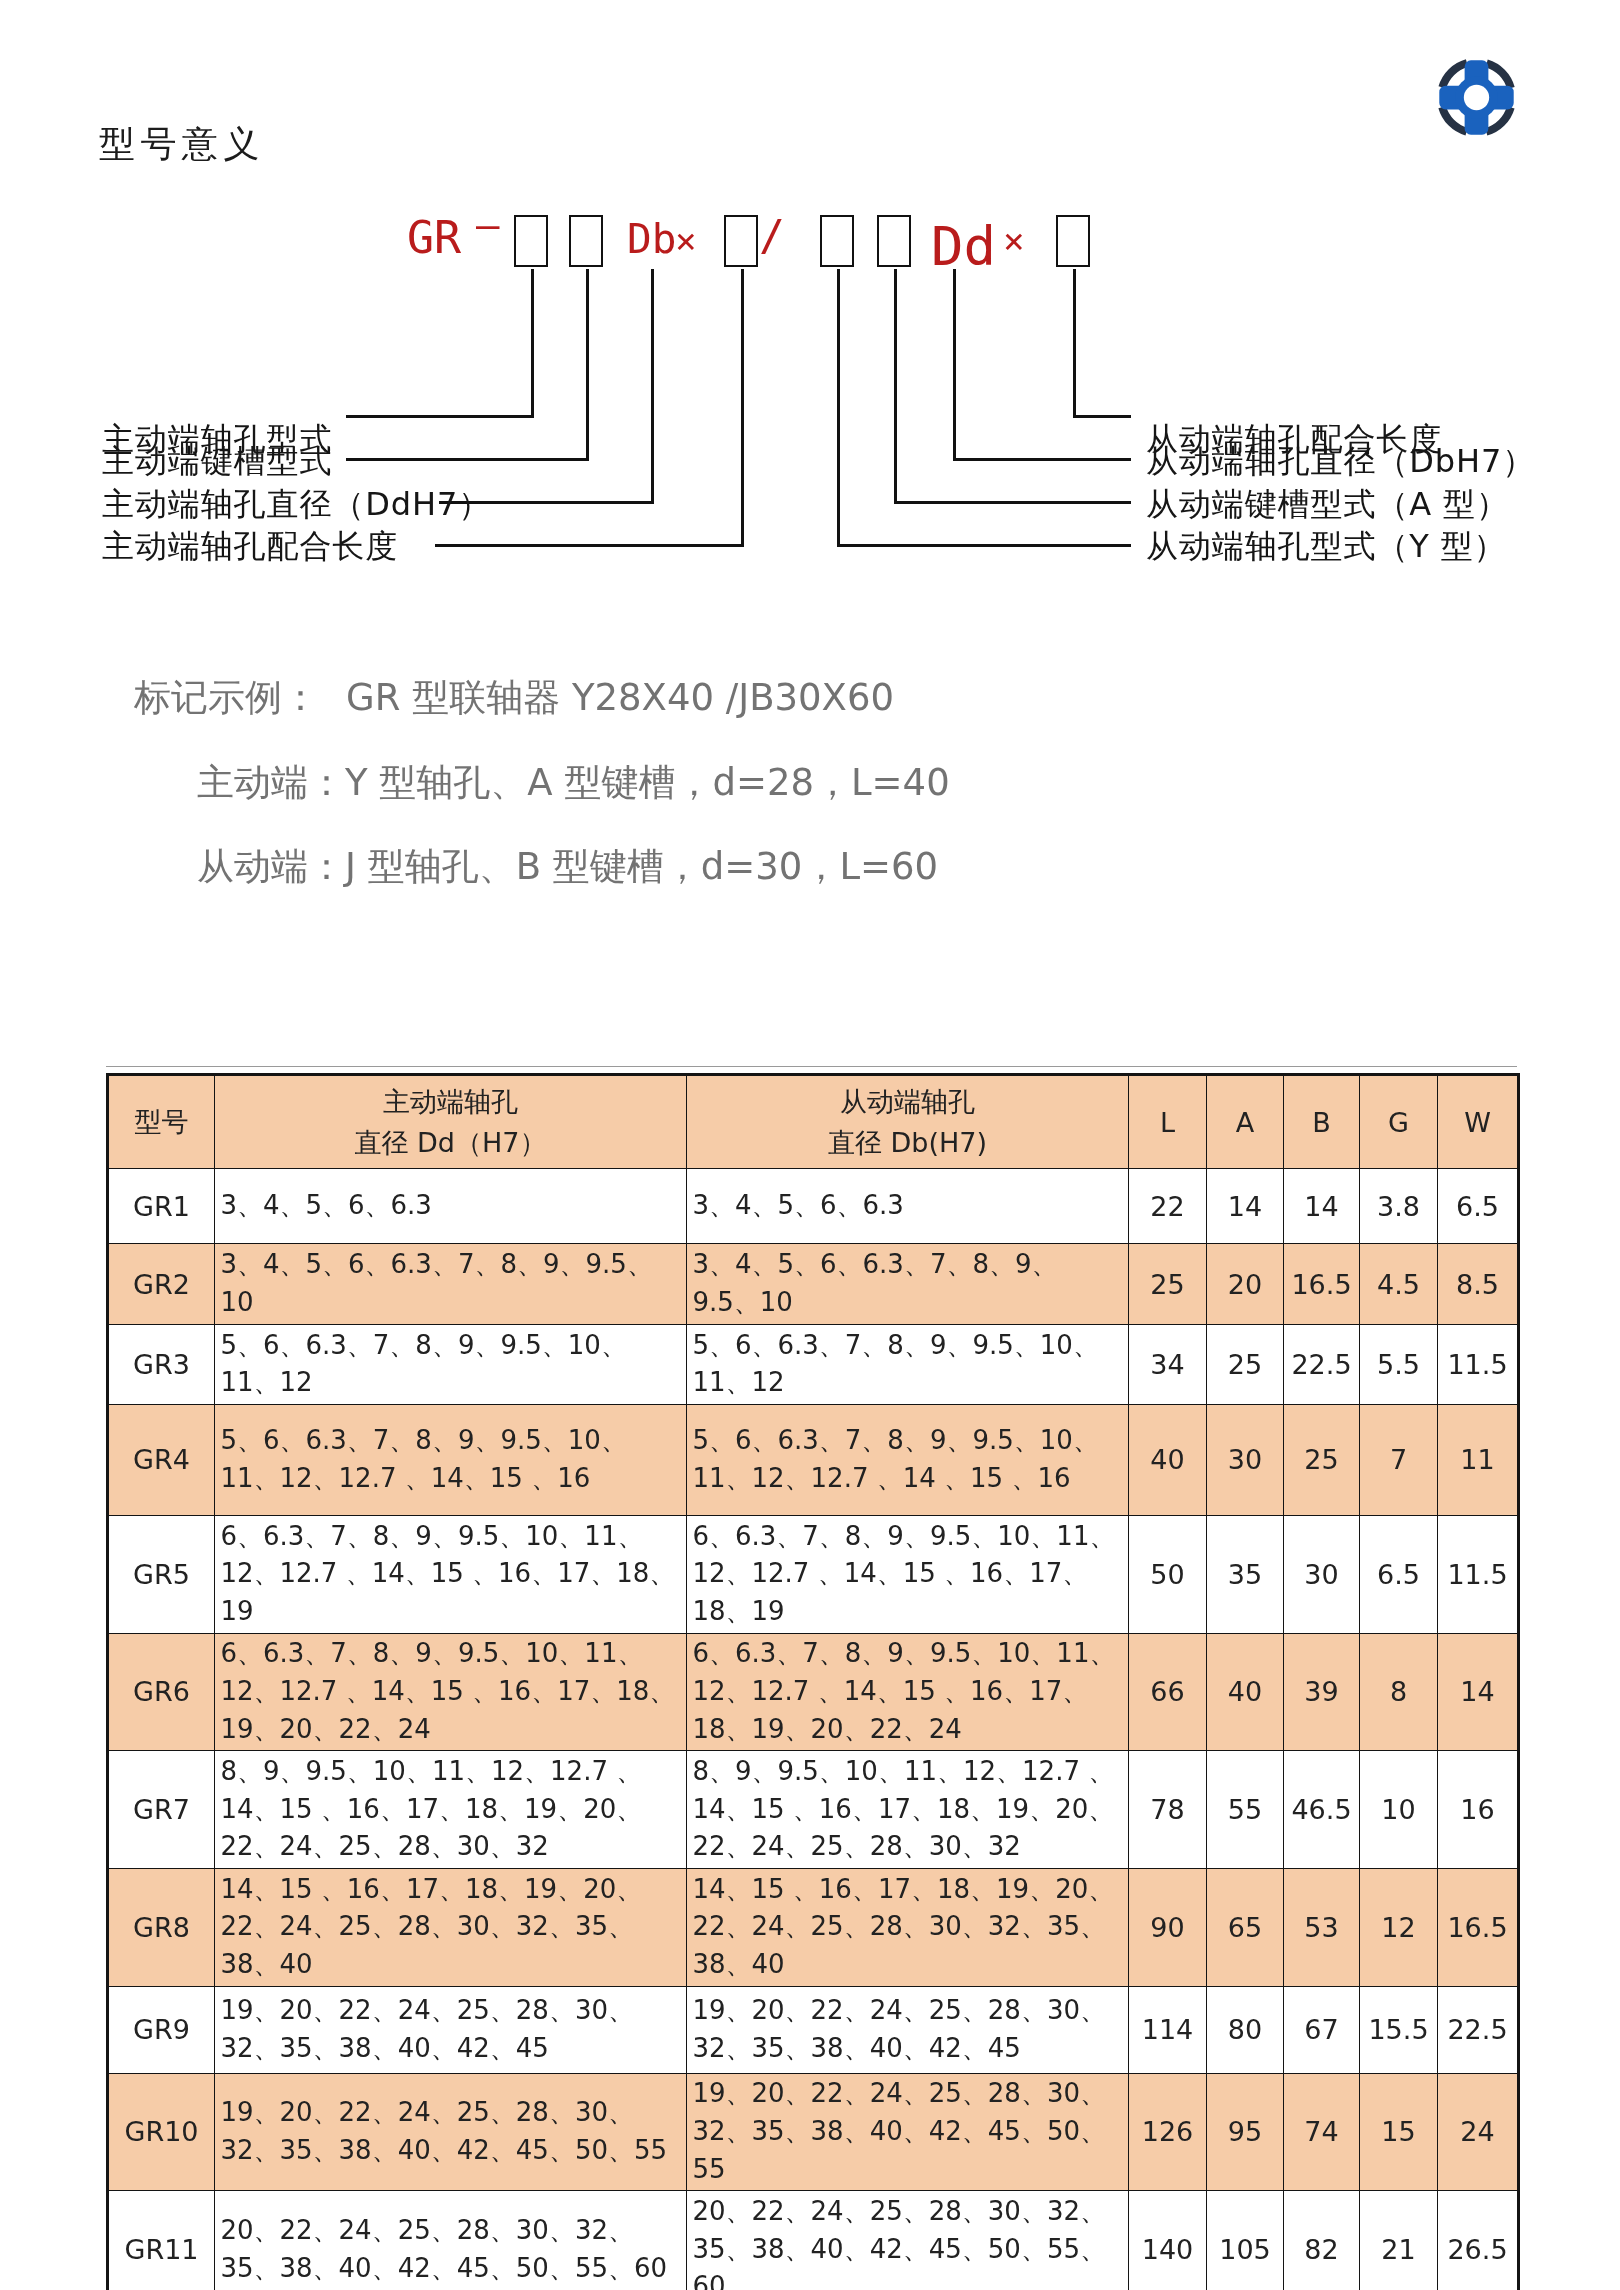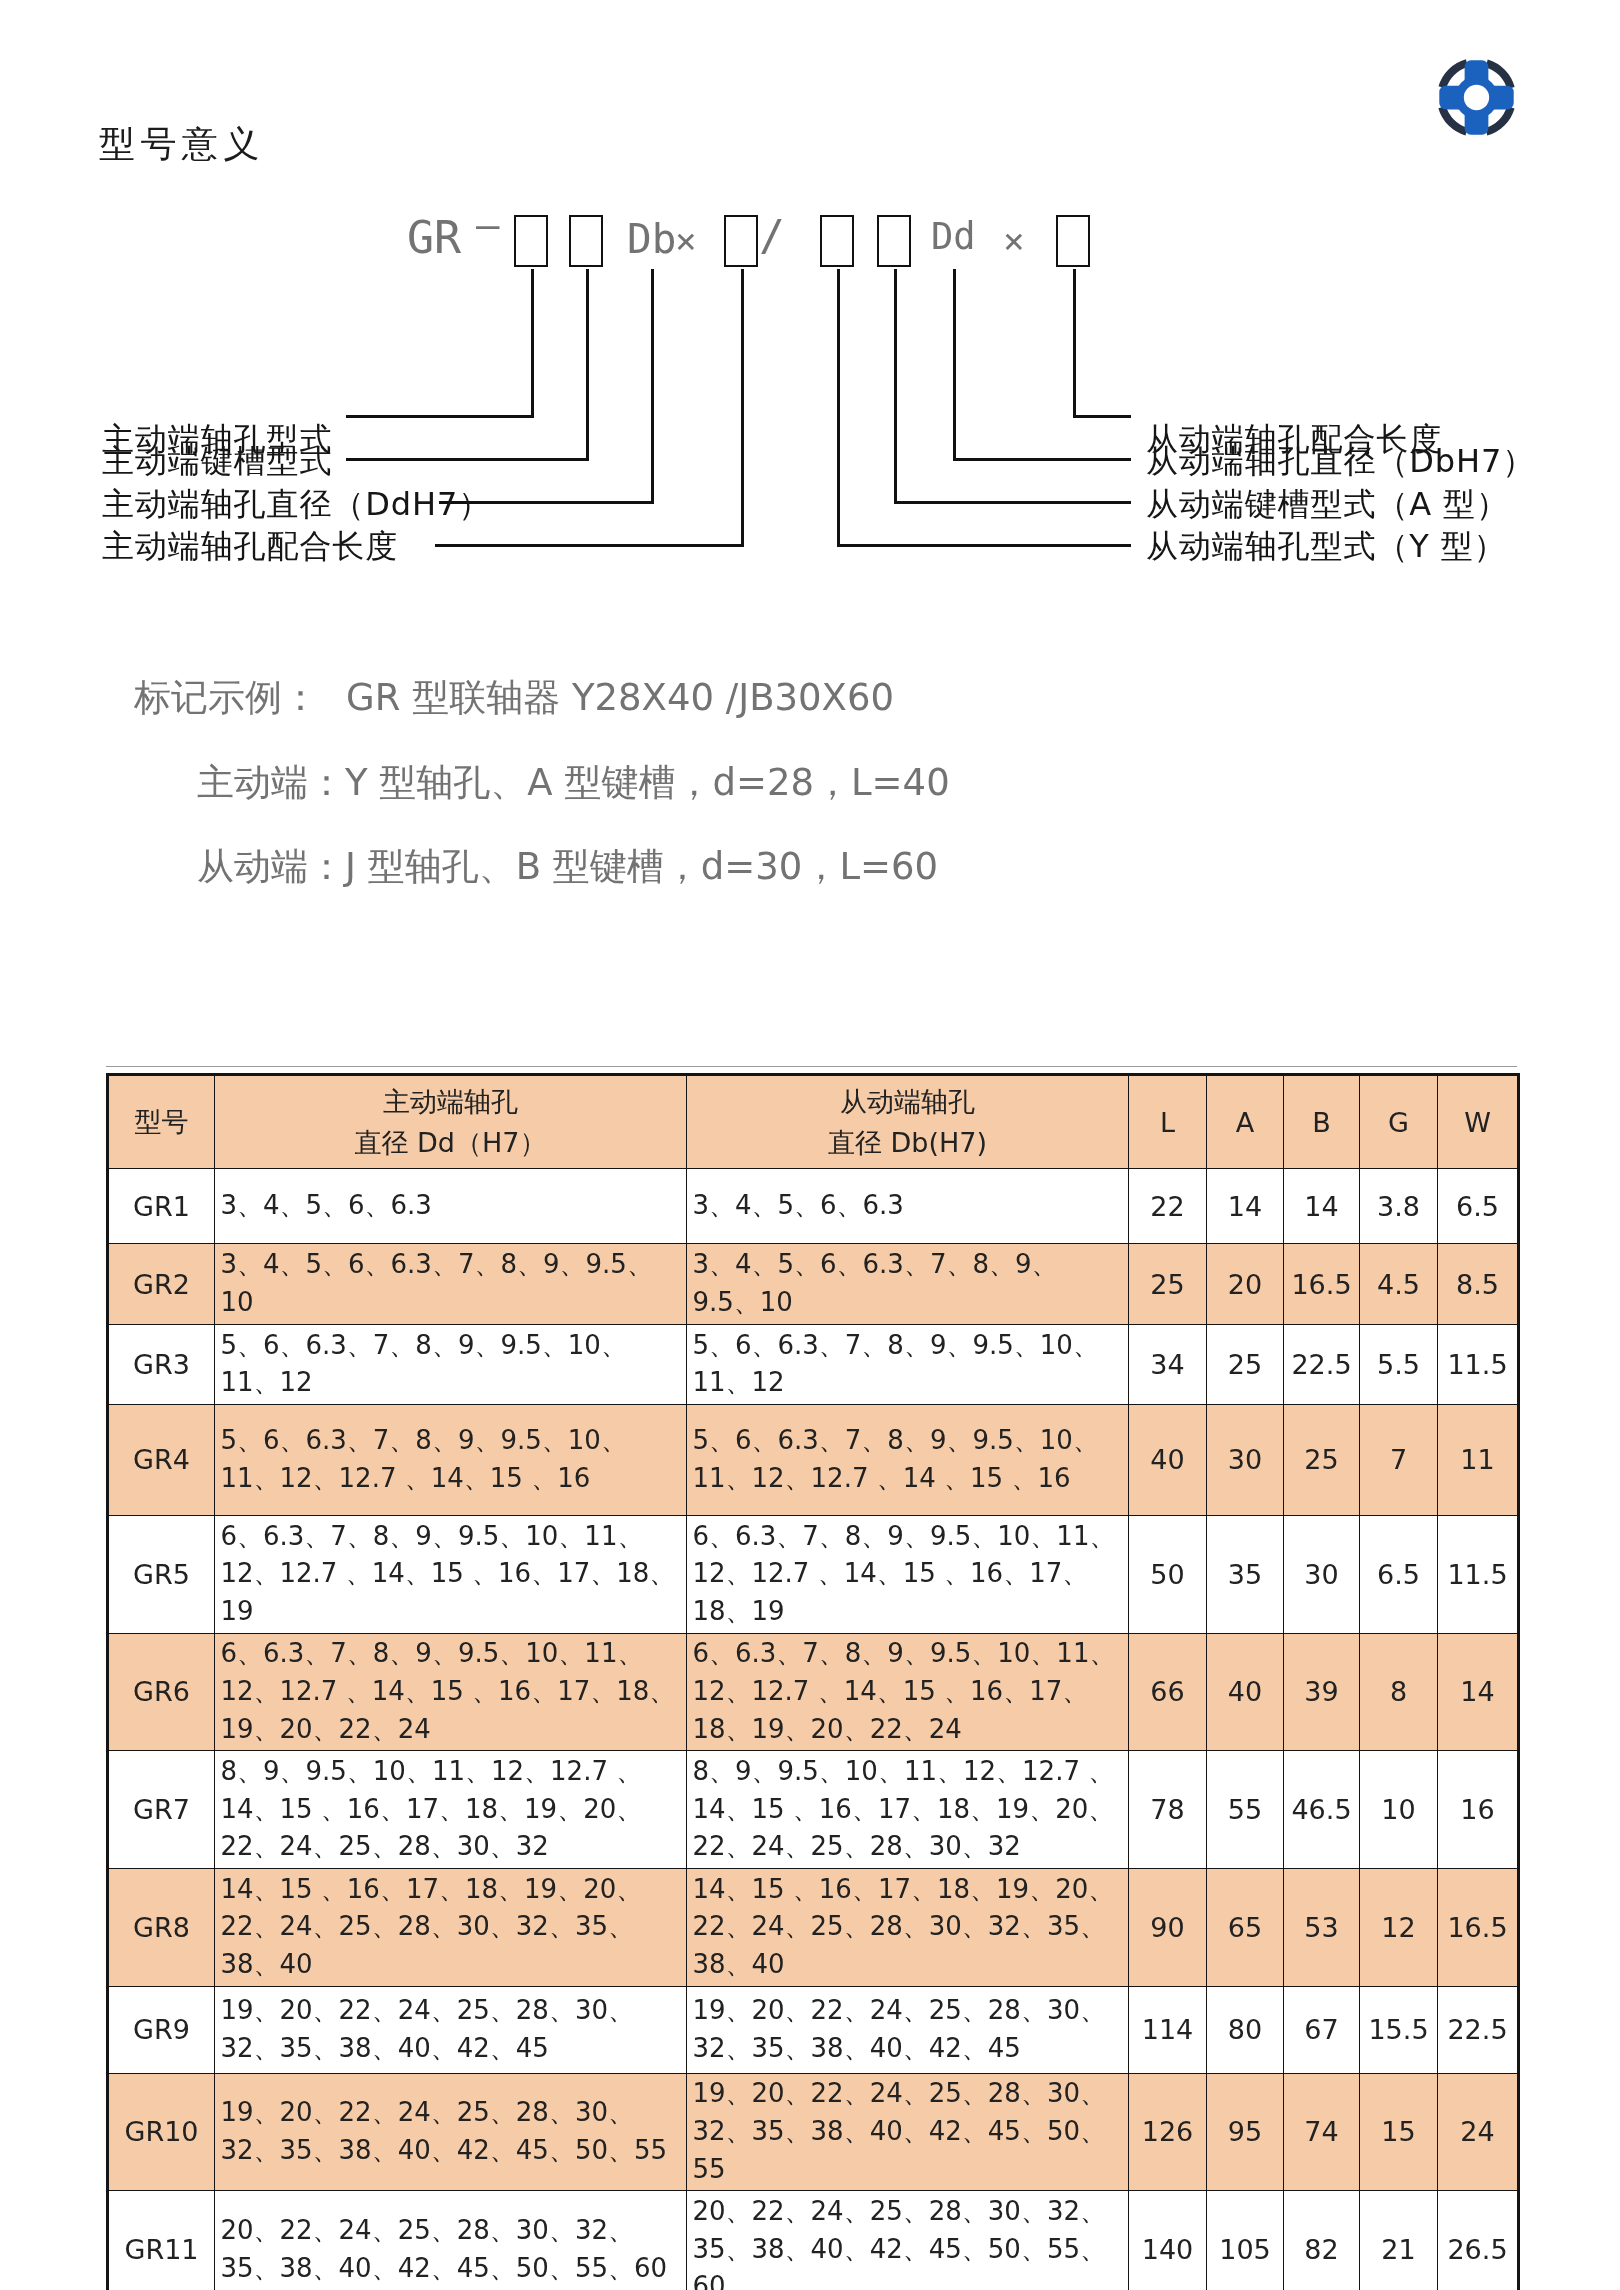--- a/index.html
+++ b/index.html
@@ -3,27 +3,27 @@
 <meta charset="utf-8">
 <style>
   html,body{margin:0;padding:0;background:#fff;}
   .page{position:relative;width:1620px;height:2291px;background:#fff;overflow:hidden;
         font-family:"DejaVu Sans",sans-serif;color:#1c1c1c;}
   
   .page-title{position:absolute;left:99px;top:120px;font-size:36px;font-weight:500;letter-spacing:5.4px;margin:0;}
   
   .logo{position:absolute;left:1429px;top:50px;width:95px;height:95px;}
   
-  .tk{position:absolute;font-family:"DejaVu Sans Mono",monospace;font-weight:500;color:#737373;}
+  .tk{position:absolute;font-family:"DejaVu Sans Mono",monospace;font-weight:500;color:#b91c1c;}
   .tk-gr{left:407px;top:211px;font-size:45px;}
   .tk-dash{left:476px;top:202px;font-size:39px;}
   .tk-db{left:627px;top:215px;font-size:41px;}
   .tk-x1{left:675px;top:220px;font-size:36px;}
   .tk-slash{left:759px;top:210px;font-size:43px;}
-  .tk-dd{left:931px;top:215px;font-size:37px;}
+  .tk-dd{left:931px;top:215px;font-size:54px;}
   .tk-x2{left:1003px;top:220px;font-size:36px;}
   .fbox{position:absolute;top:215px;width:30px;height:48px;border:2.7px solid #111;background:#fff;}
   .fb1{left:514px;} .fb2{left:569px;} .fb3{left:724px;} .fb4{left:820px;} .fb5{left:877px;} .fb6{left:1056px;}
   .vline{position:absolute;width:2.7px;background:#111;top:269px;}
   .v1{left:531px;height:149px;} .v2{left:586px;height:192px;} .v3{left:651px;height:235px;} .v4{left:741px;height:278px;}
   .v5{left:837px;height:278px;} .v6{left:894px;height:235px;} .v7{left:953px;height:192px;} .v8{left:1073px;height:149px;}
   .hline{position:absolute;height:2.7px;background:#111;}
   .hl1{top:415px;left:346px;width:188px;} .hl2{top:458px;left:346px;width:243px;}
   .hl3{top:501px;left:439px;width:215px;} .hl4{top:544px;left:435px;width:308px;}
   .hr1{top:415px;left:1073px;width:58px;} .hr2{top:458px;left:953px;width:178px;}

